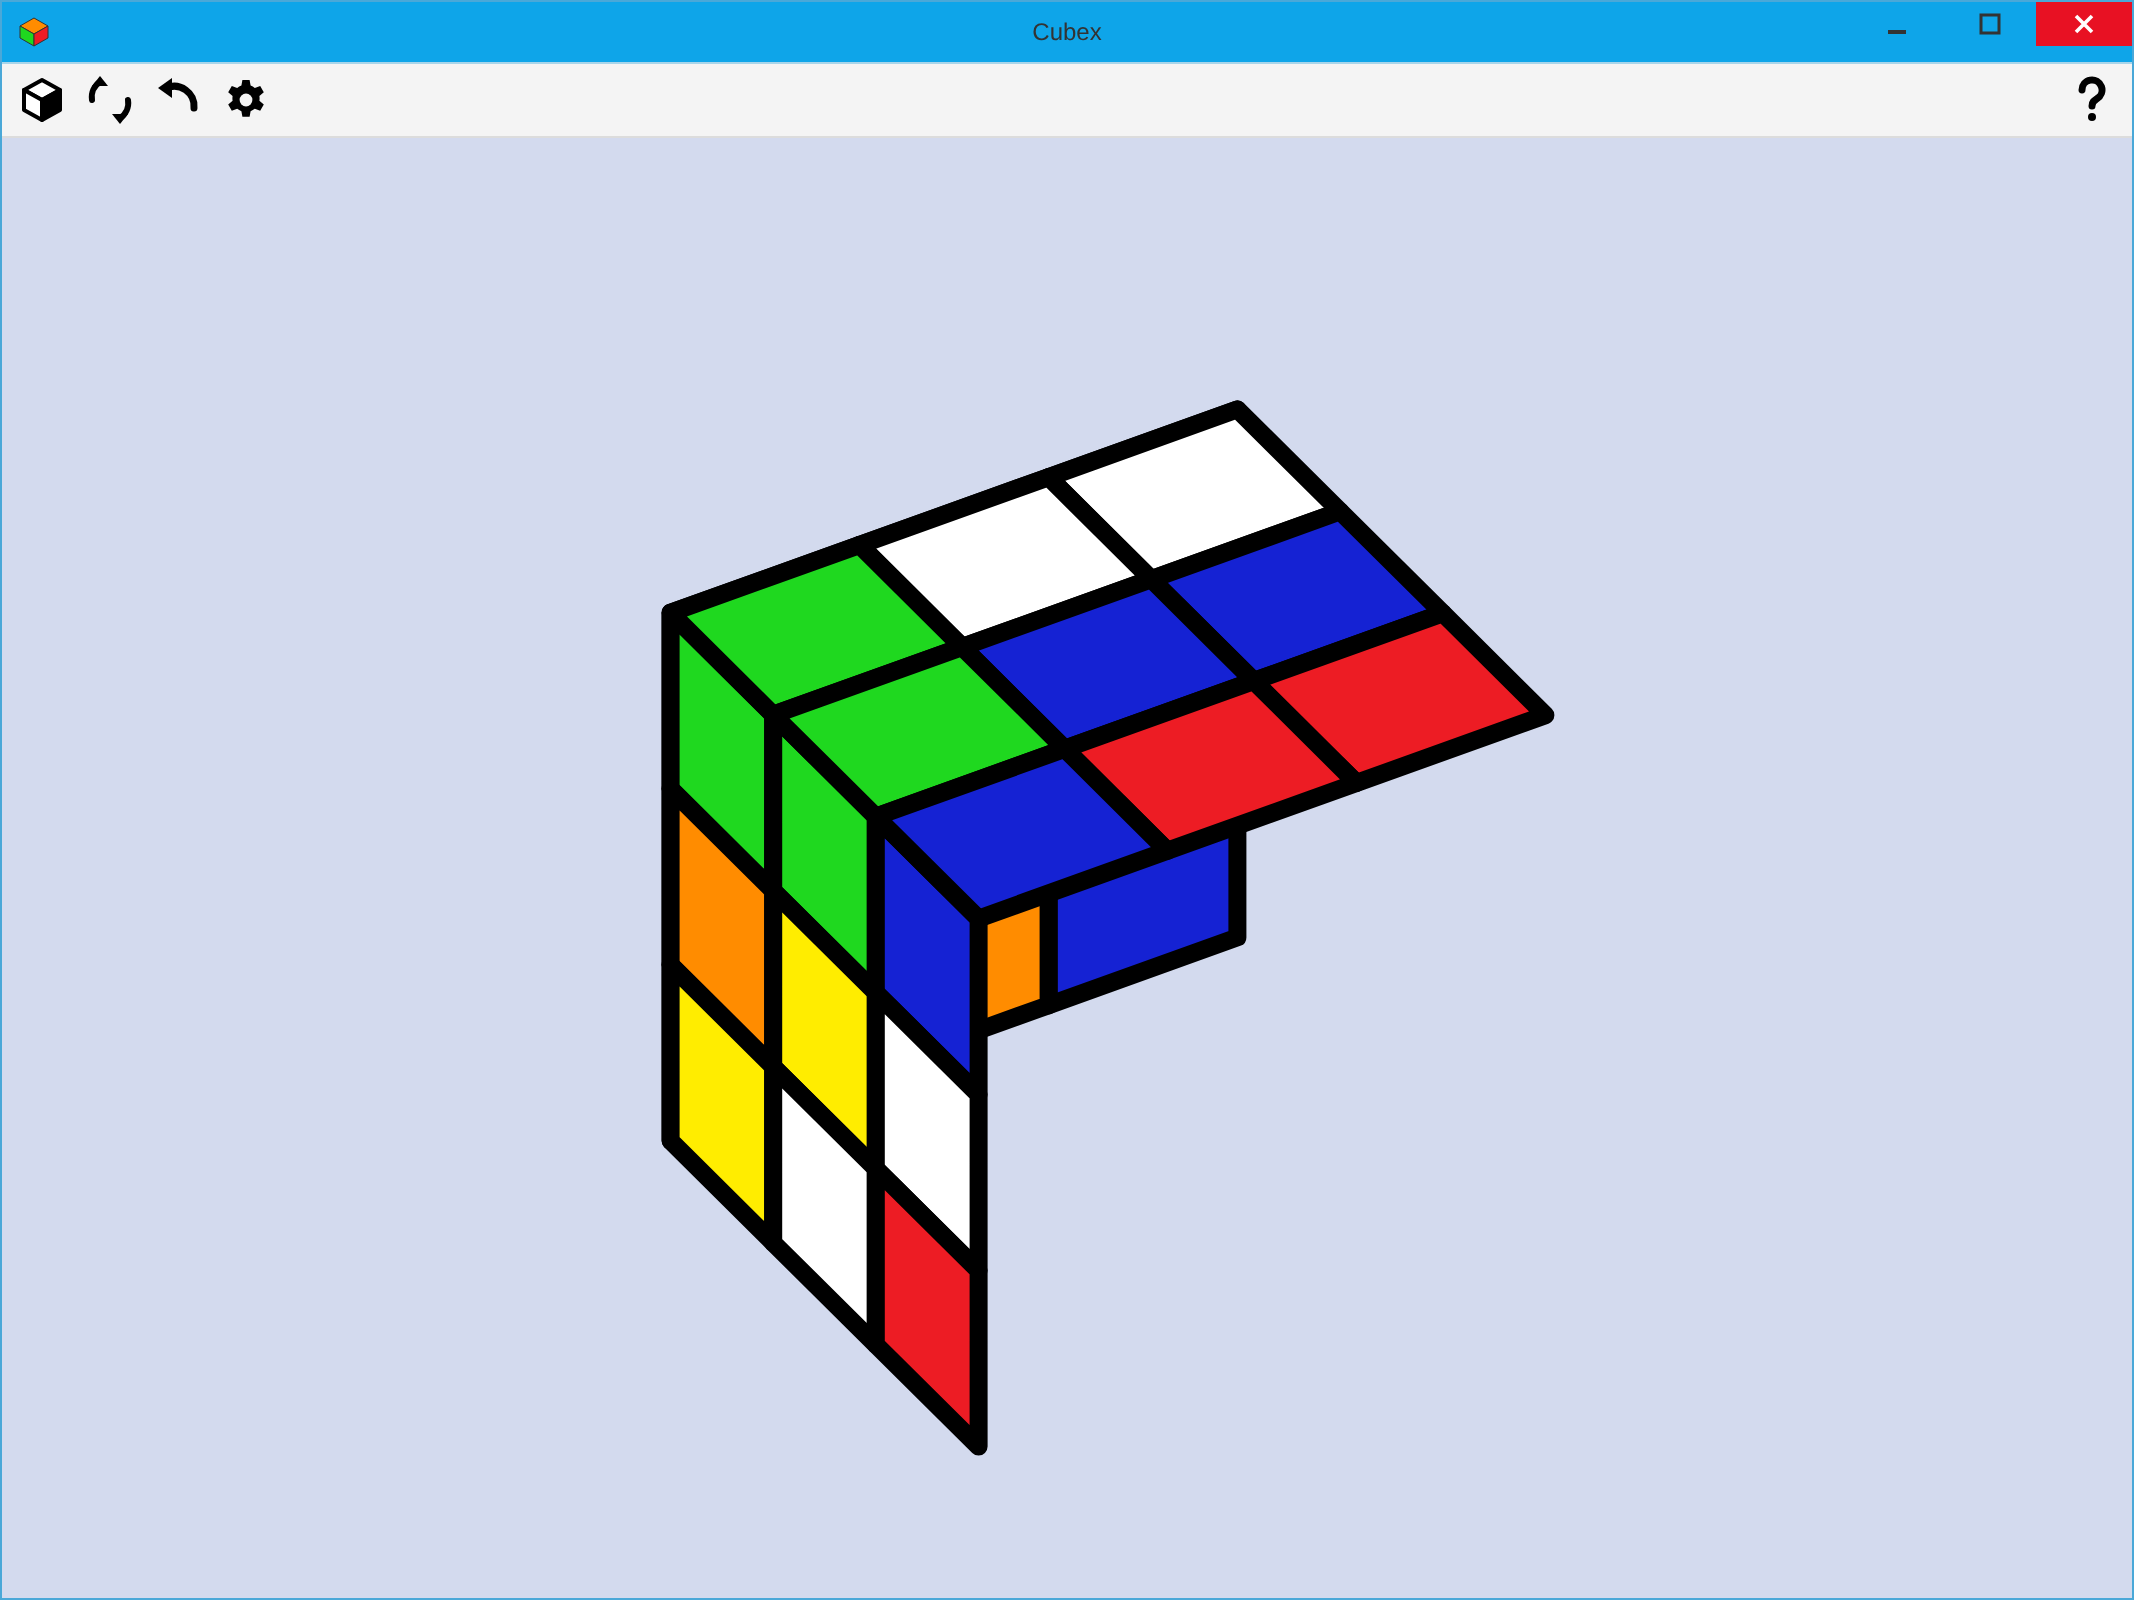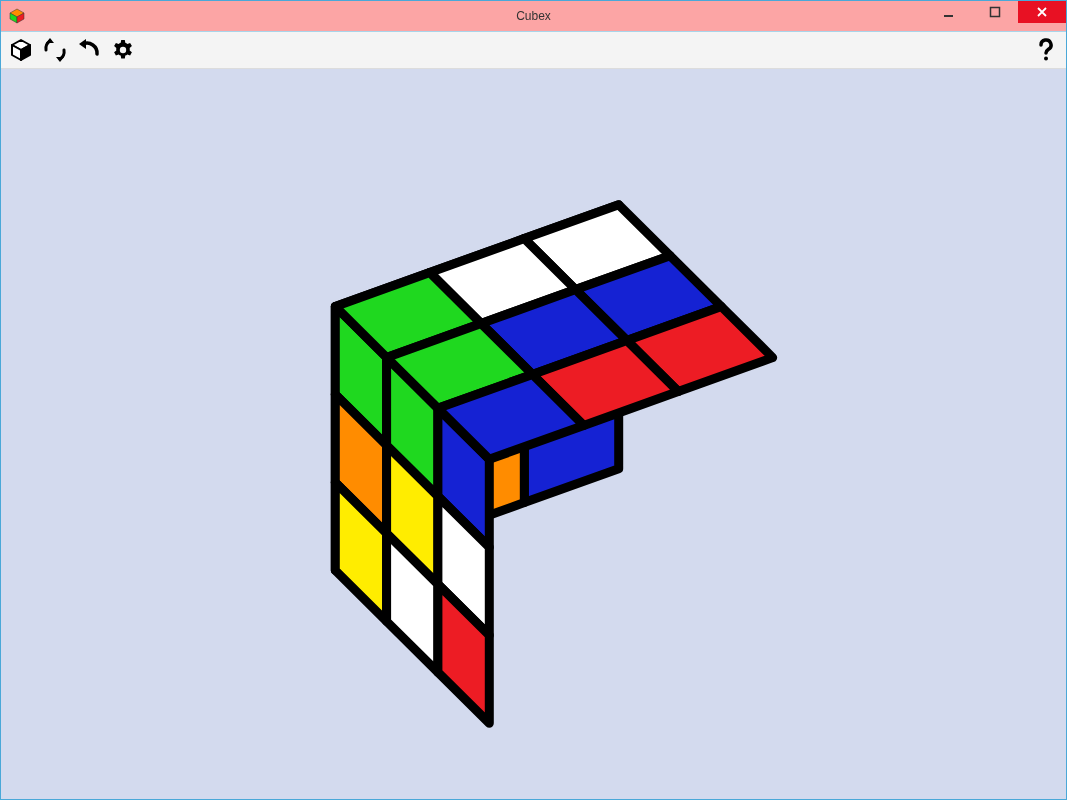--- a/index.html
+++ b/index.html
@@ -1,17 +1,17 @@
 <!DOCTYPE html>
 <html><head>
 <meta charset="utf-8">
 <style>
   html,body{margin:0;padding:0;width:1067px;height:800px;font-family:"Segoe UI",Tahoma,sans-serif;overflow:hidden;background:#fff;}
   .window{width:1067px;height:800px;border:1px solid #4aa8d8;box-sizing:border-box;display:flex;flex-direction:column;}
-  .titlebar{height:30px;background:#fca5a5;display:flex;align-items:center;position:relative;border-bottom:1px solid #a8d5ea;}
+  .titlebar{height:30px;background:#0ea5e9;display:flex;align-items:center;position:relative;border-bottom:1px solid #a8d5ea;}
   .app-icon{width:16px;height:16px;margin-left:8px;}
   .title{position:absolute;left:0;right:0;text-align:center;font-size:12px;color:#333;pointer-events:none;}
   .winbtns{margin-left:auto;display:flex;height:100%;}
   .winbtn{width:46px;height:22px;display:flex;align-items:center;justify-content:center;color:#333;}
   .winbtn.close{background:#e81123;color:#fff;width:48px;}
   .winbtn svg{display:block;}
   .toolbar{height:36px;background:#f4f4f4;border-bottom:1px solid #dcdcdc;display:flex;align-items:center;padding:0 6px;gap:6px;}
   .tbtn{width:28px;height:28px;display:flex;align-items:center;justify-content:center;cursor:pointer;}
   .tbtn svg{display:block;}
   .spacer{flex:1;}

